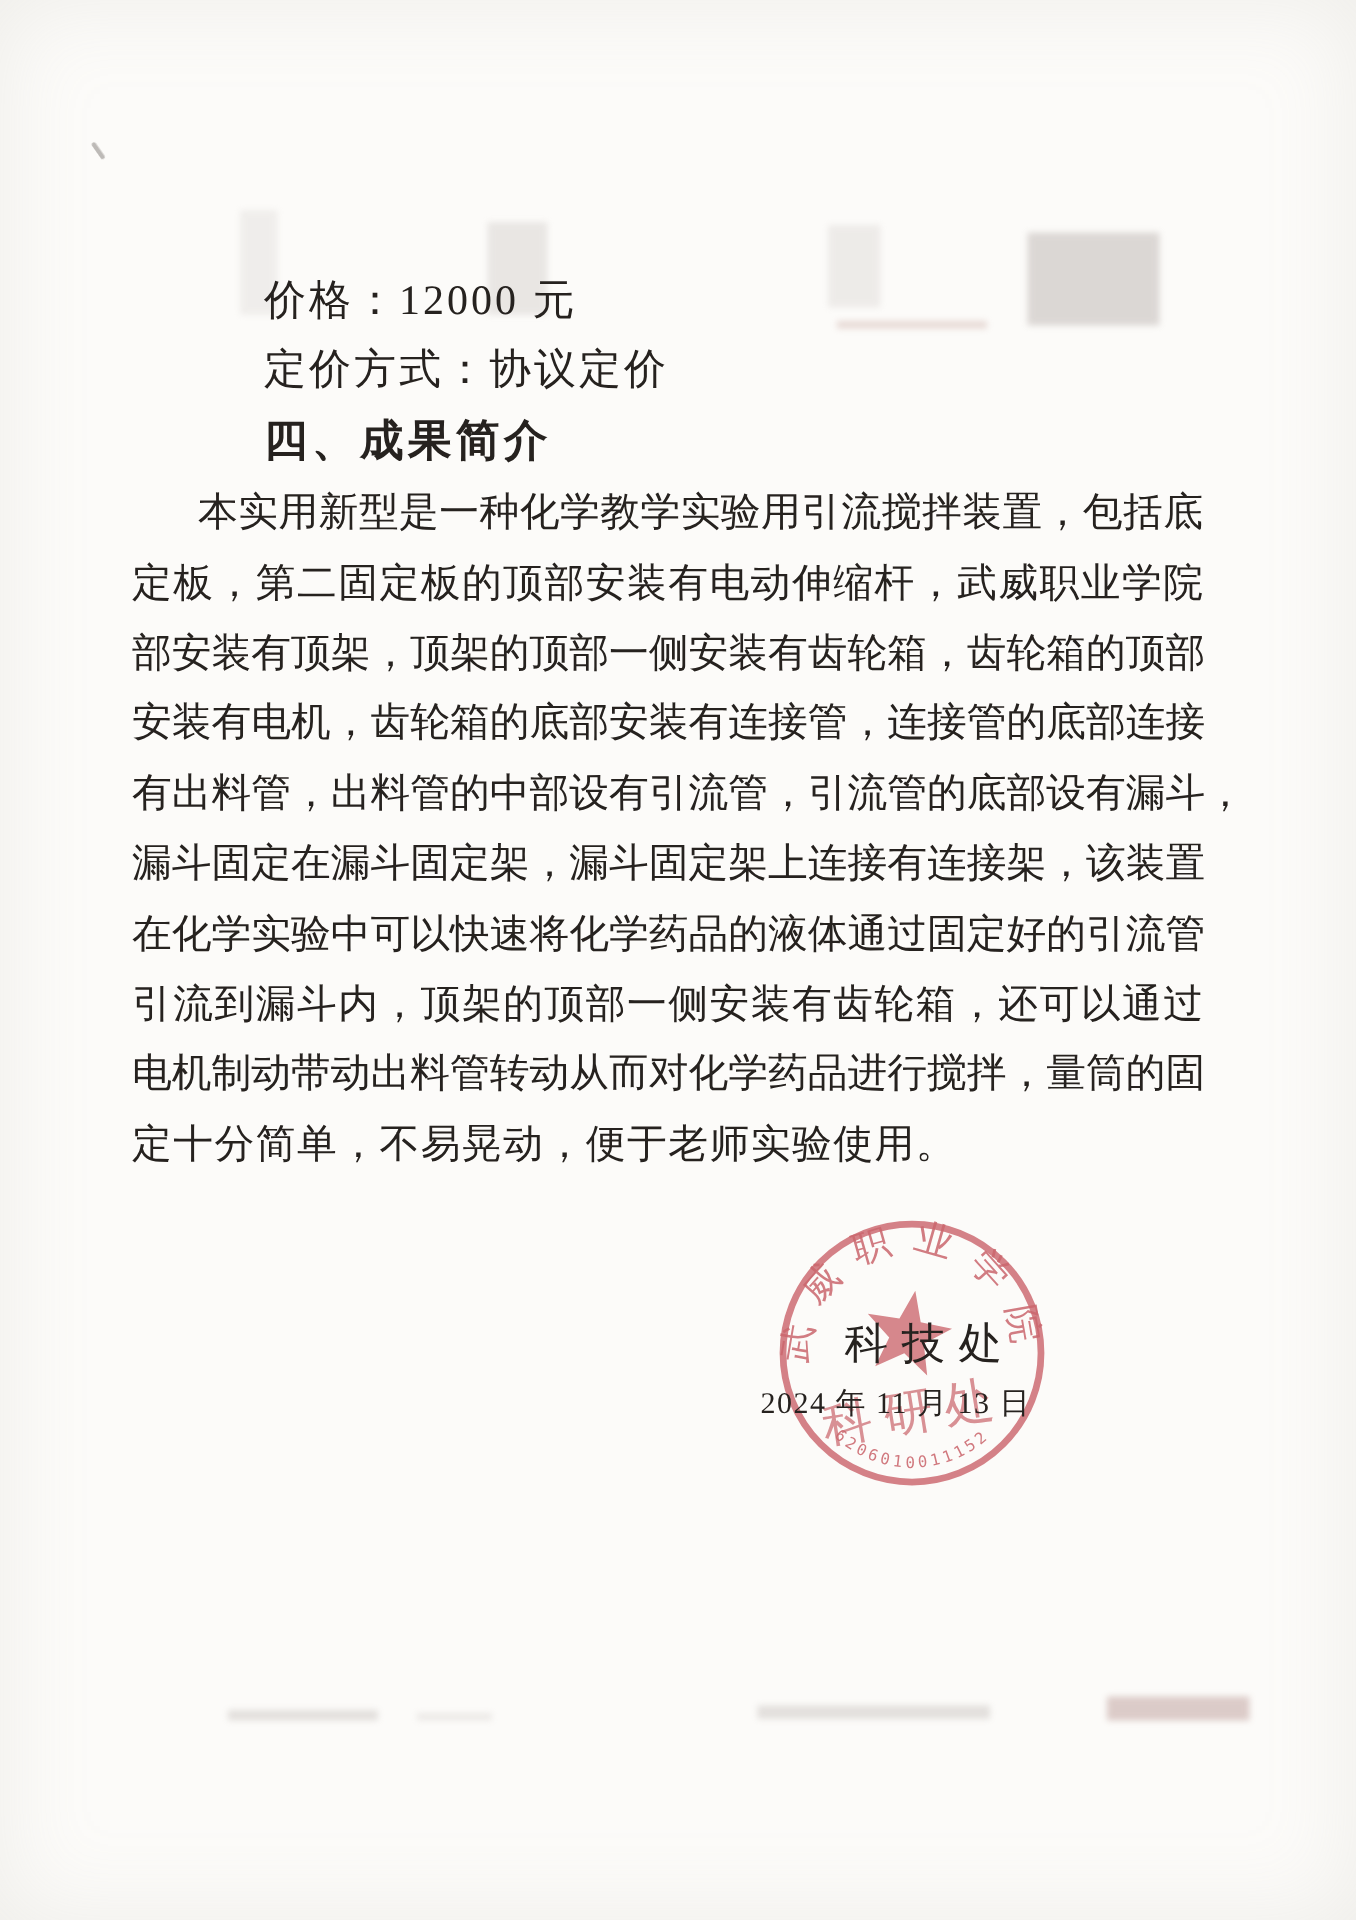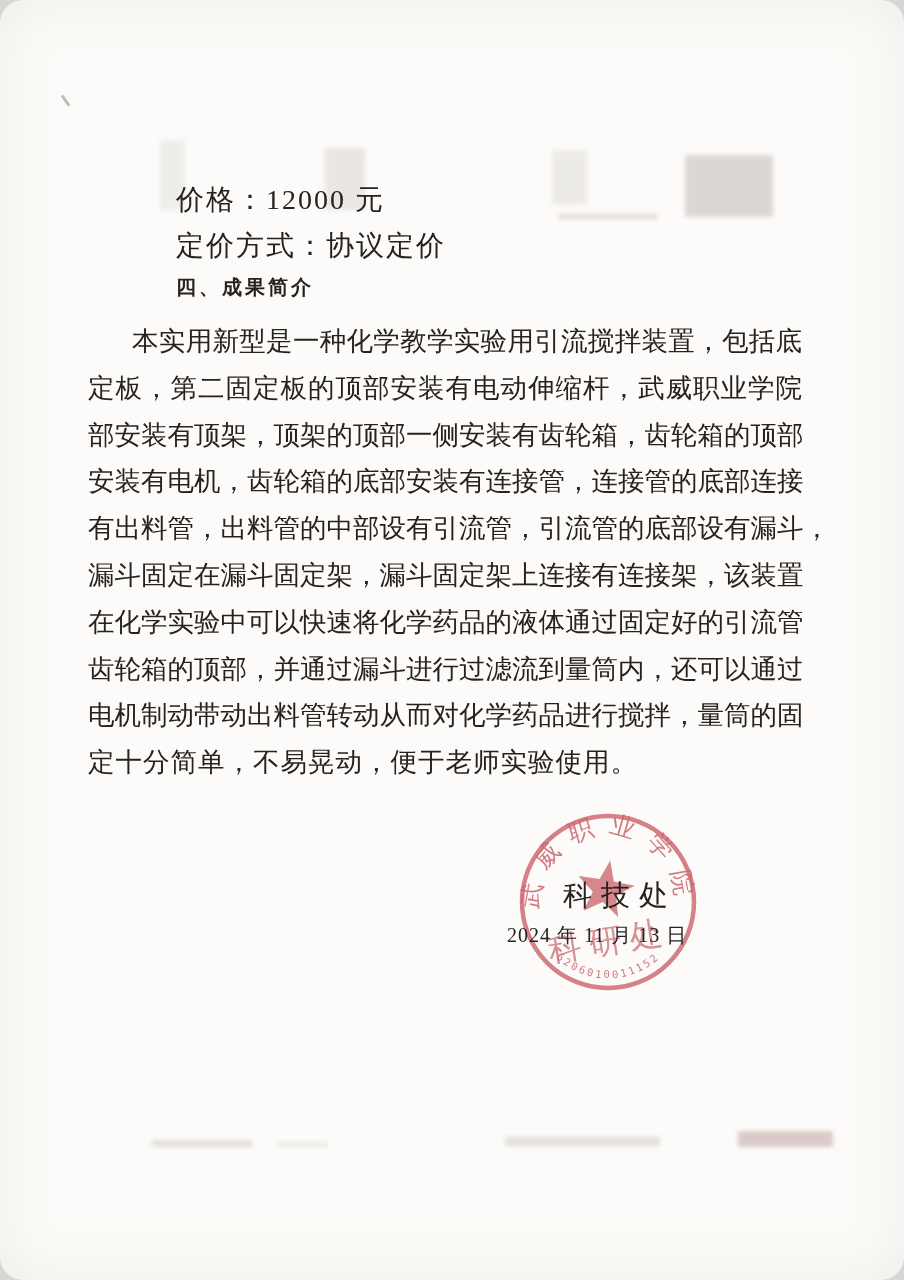--- a/index.html
+++ b/index.html
@@ -6,33 +6,32 @@
   body{background:#d8d6d2;}
   .page{
     position:relative;
     width:904px;height:1280px;
     margin:0 auto;
     background:#fcfbf9;
     overflow:hidden;
     font-family:"Liberation Serif","DejaVu Serif",serif;
     color:#26221f;
     box-shadow:inset 0 0 60px rgba(180,175,168,.18);
-    border-radius:23px;
   }
   
   .hline{
     position:absolute;left:176px;
     font-size:28px;letter-spacing:2px;white-space:nowrap;
   }
   .hline.price{top:181px;}
   .hline.method{top:227px;}
   .hline.heading{
     top:274px;
     font-family:"DejaVu Sans","Liberation Sans",sans-serif;
-    font-weight:bold;font-size:20px;letter-spacing:3px;
+    font-weight:bold;font-size:29px;letter-spacing:3px;
   }
   
   .para{
     position:absolute;left:88px;top:318px;width:714px;
   }
   .pline{
     height:46.8px;line-height:46.8px;
     font-size:26.5px;
     text-align:justify;text-align-last:justify;
     word-break:break-all;white-space:nowrap;
@@ -92,21 +91,21 @@
   <div class="hline heading">四、成果简介</div>
 
   <div class="para">
     <div class="pline first">本实用新型是一种化学教学实验用引流搅拌装置，包括底</div>
     <div class="pline">定板，第二固定板的顶部安装有电动伸缩杆，武威职业学院</div>
     <div class="pline">部安装有顶架，顶架的顶部一侧安装有齿轮箱，齿轮箱的顶部</div>
     <div class="pline">安装有电机，齿轮箱的底部安装有连接管，连接管的底部连接</div>
     <div class="pline">有出料管，出料管的中部设有引流管，引流管的底部设有漏斗，</div>
     <div class="pline">漏斗固定在漏斗固定架，漏斗固定架上连接有连接架，该装置</div>
     <div class="pline">在化学实验中可以快速将化学药品的液体通过固定好的引流管</div>
-    <div class="pline">齿轮箱的顶部，并通过漏斗进行过滤流到量筒内，还可以通过</div>
+    <div class="pline">引流到漏斗内，顶架的顶部一侧安装有齿轮箱，还可以通过</div>
     <div class="pline">电机制动带动出料管转动从而对化学药品进行搅拌，量筒的固</div>
     <div class="pline last">定十分简单，不易晃动，便于老师实验使用。</div>
   </div>
 
   <div class="seal">
     <svg viewBox="0 0 200 200" xmlns="http://www.w3.org/2000/svg">
       <defs>
         <path id="arcTop" d="M 38 128 A 68 68 0 1 1 162 128" fill="none"></path>
         <path id="arcBottom" d="M 30 130 A 76 76 0 0 0 170 130" fill="none"></path>
       </defs>

